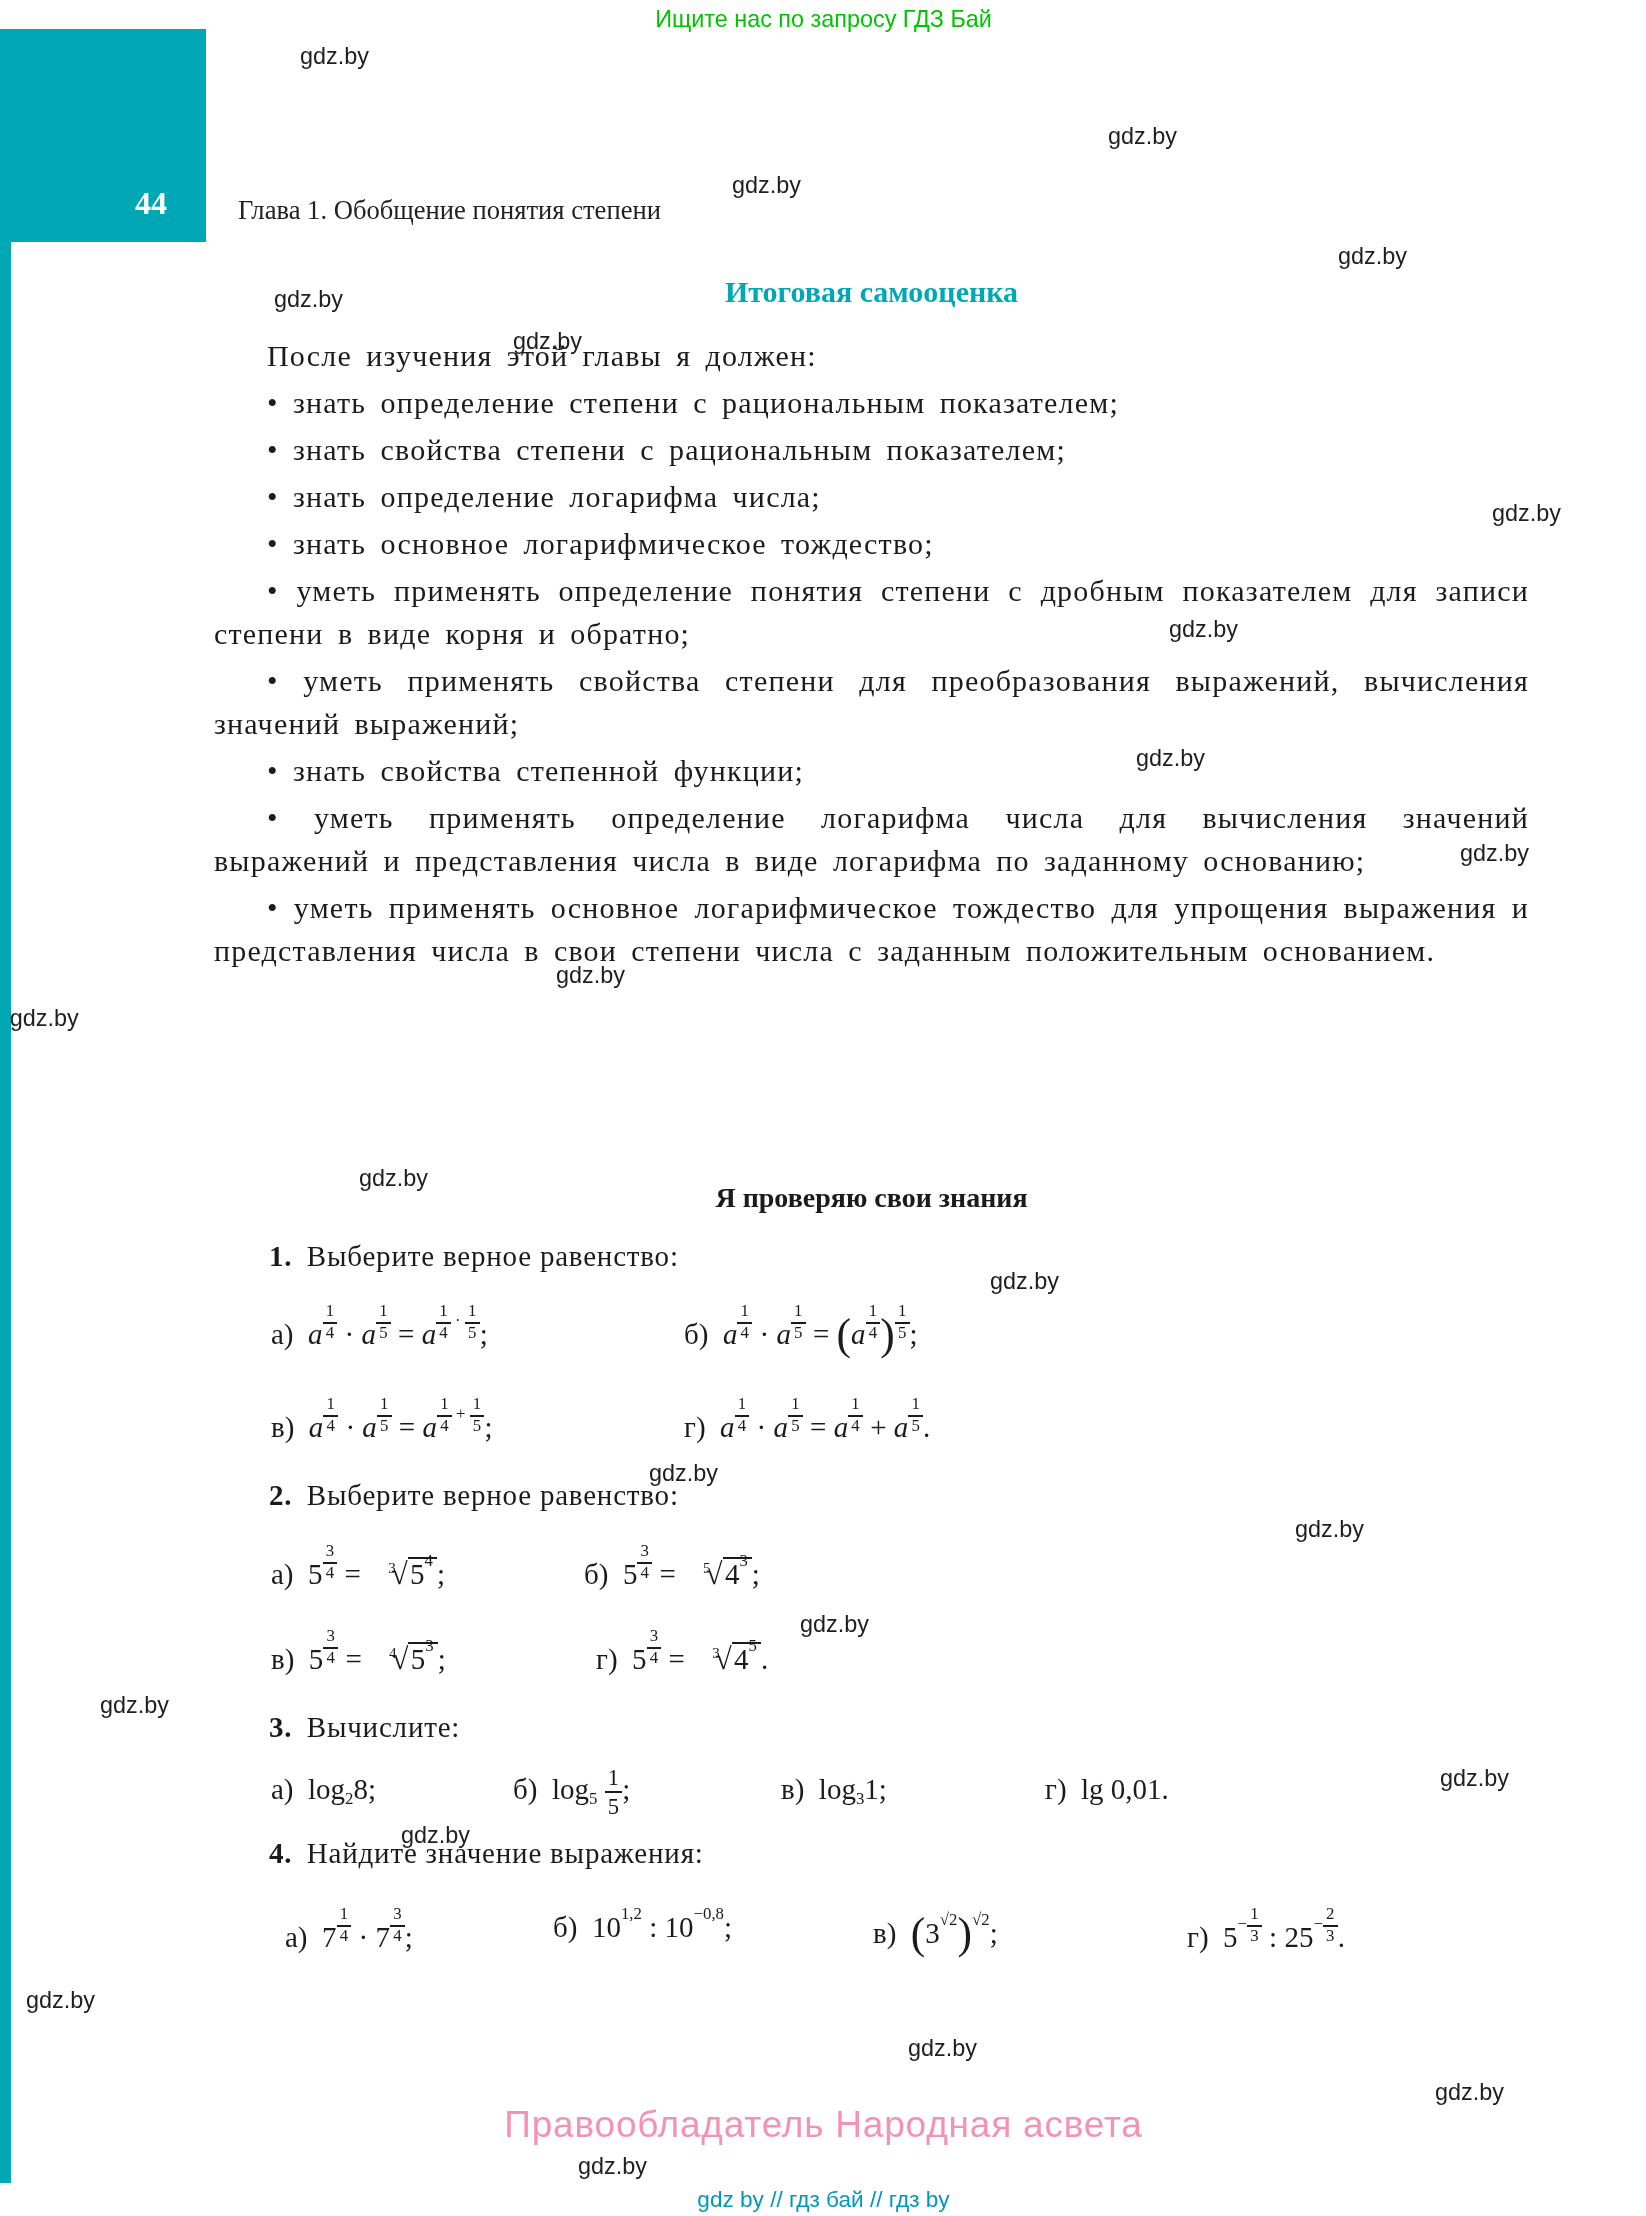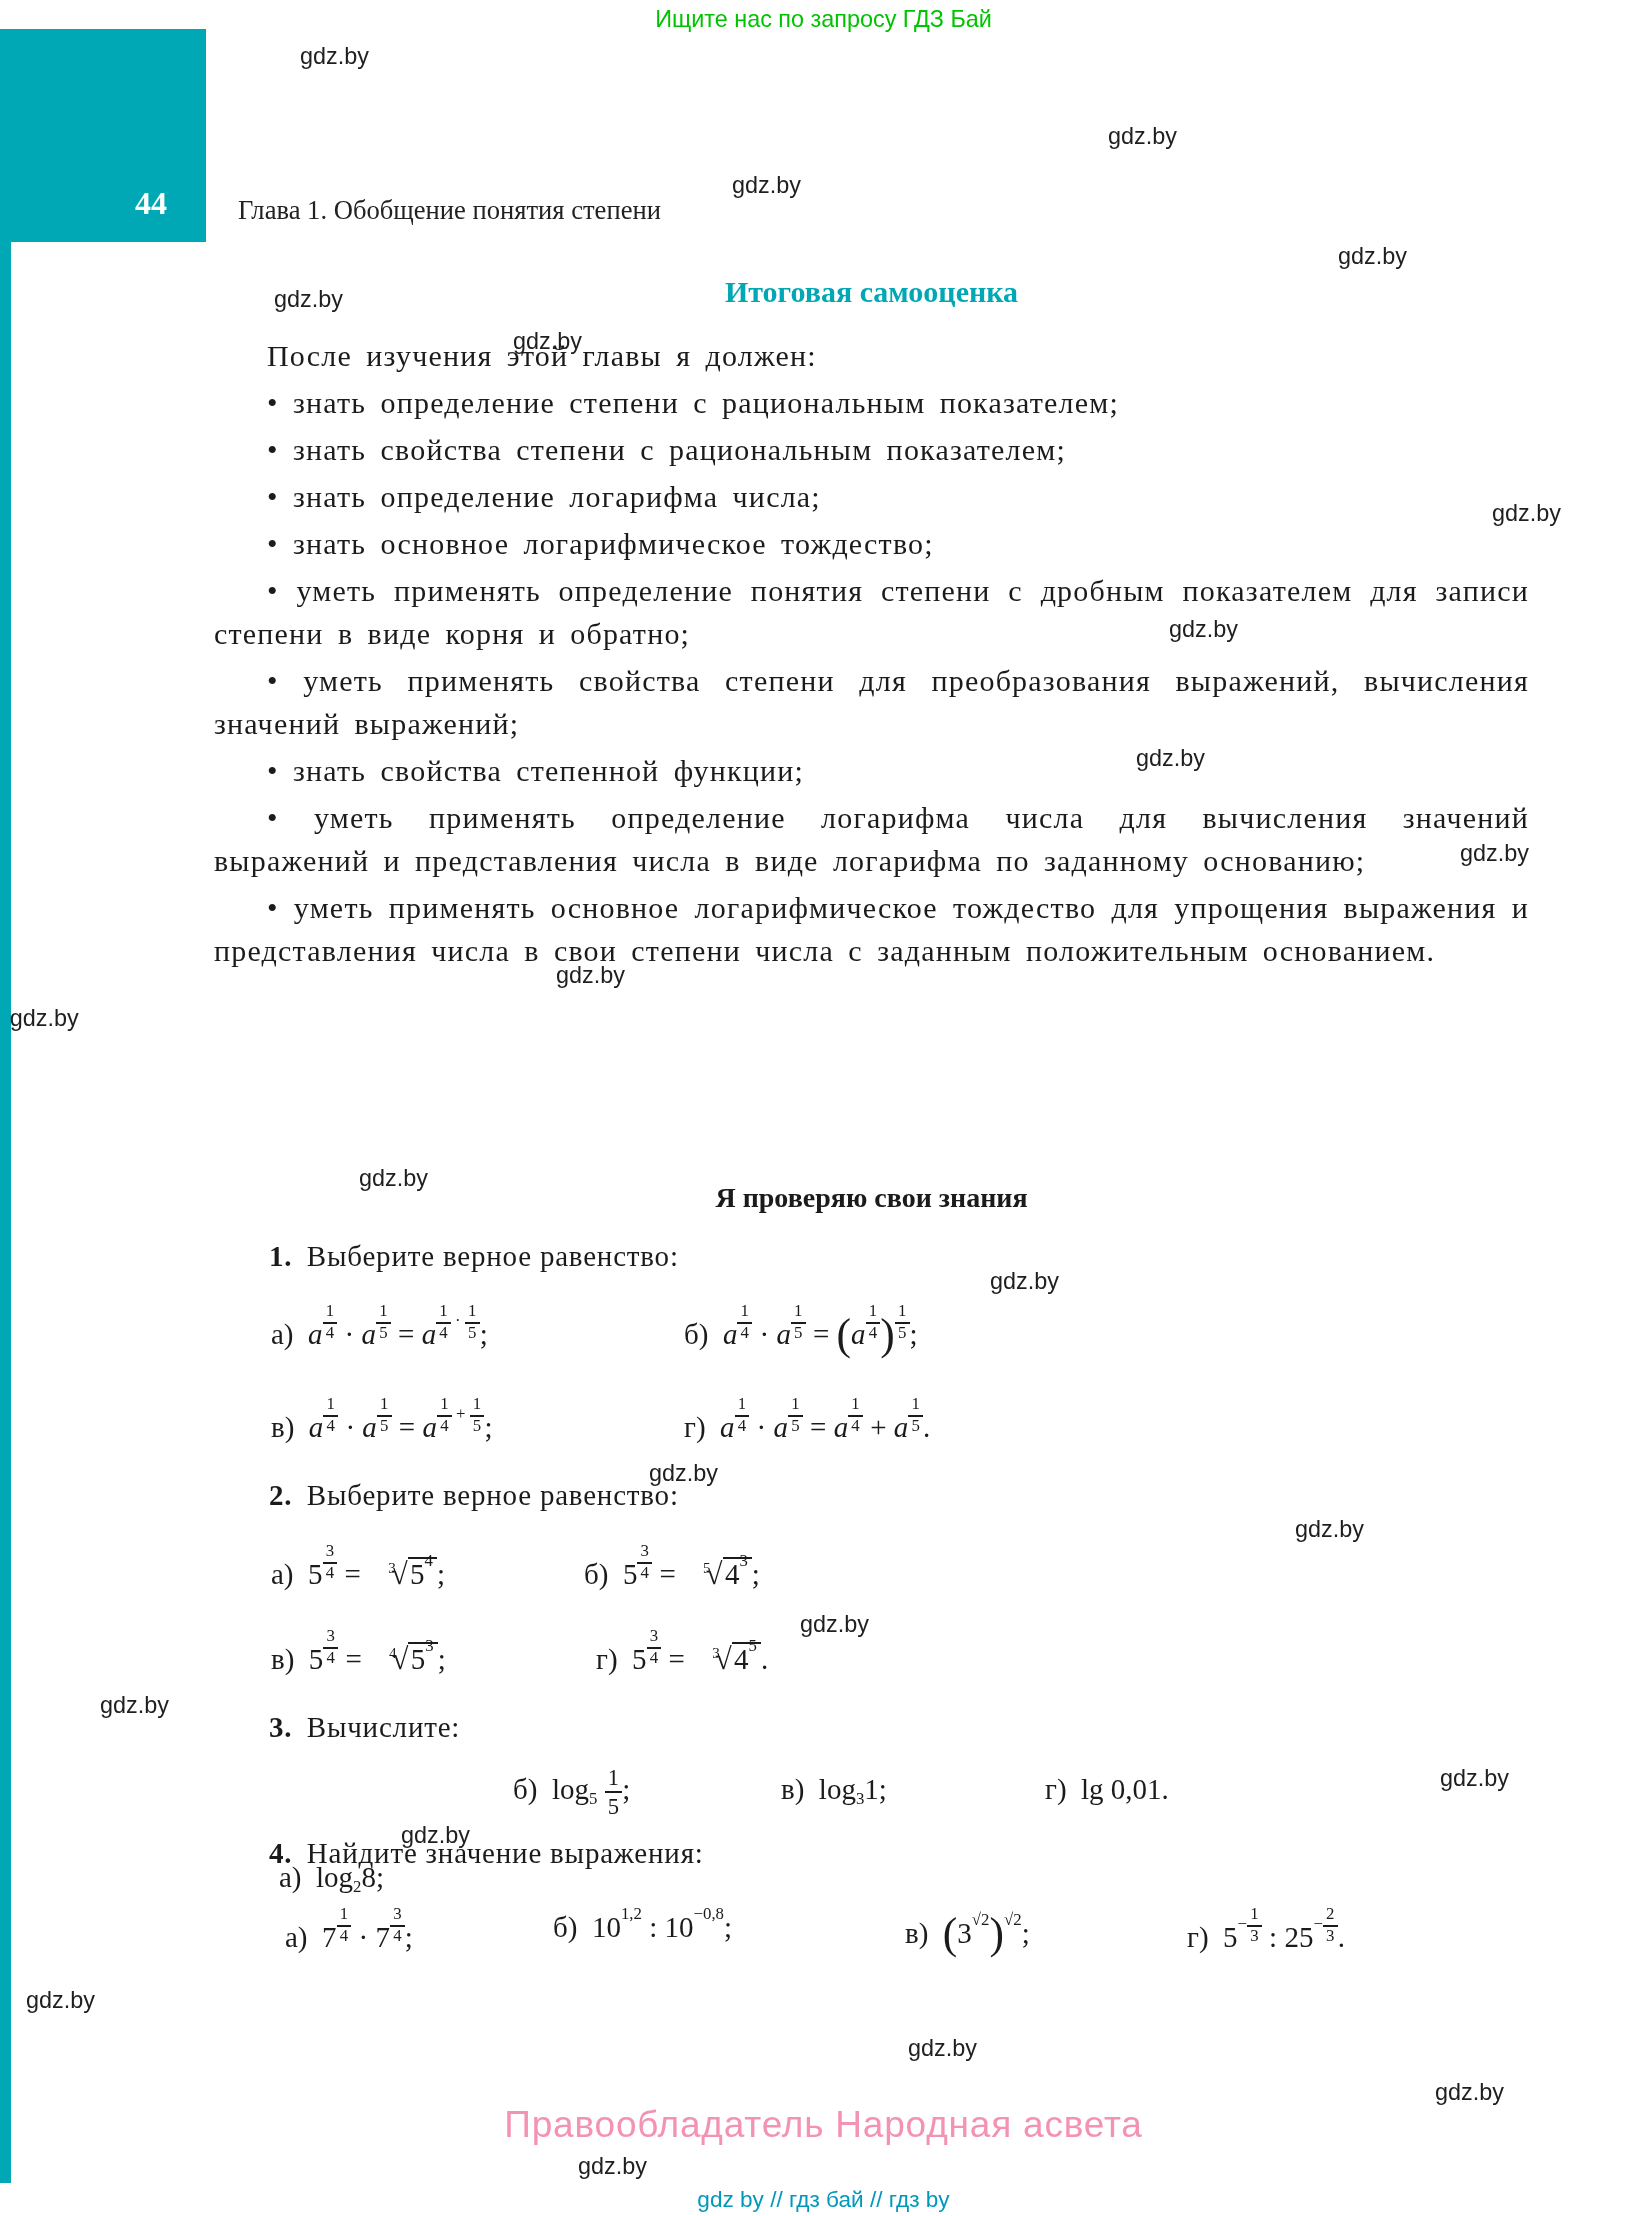--- a/index.html
+++ b/index.html
@@ -128,21 +128,21 @@
     <span class="mlabel">в)</span><span class="math">5<sup class="ms"><span class="frac"><span class="num">3</span><span class="den">4</span></span></sup> = <span class="root"><span class="ridx">4</span><span class="rsign">√</span><span class="rad">5<sup class="ms">3</sup></span></span>;</span>
   </div>
   <div class="mitem" style="left:596px;top:1627px;">
     <span class="mlabel">г)</span><span class="math">5<sup class="ms"><span class="frac"><span class="num">3</span><span class="den">4</span></span></sup> = <span class="root"><span class="ridx">3</span><span class="rsign">√</span><span class="rad">4<sup class="ms">5</sup></span></span>.</span>
   </div>
 
   <div class="qhead" style="left:269px;top:1711px;">
     <b>3.</b>
     <span>Вычислите:</span>
   </div>
-  <div class="mitem" style="left:271px;top:1861px;margin-left:8px;">
+  <div class="mitem" style="left:271px;top:1773px;">
     <span class="mlabel">а)</span><span class="math">log<sub class="mb">2</sub>8;</span>
   </div>
   <div class="mitem" style="left:513px;top:1765px;">
     <span class="mlabel">б)</span><span class="math">log<sub class="mb">5</sub> <span class="frac"><span class="num">1</span><span class="den">5</span></span>;</span>
   </div>
   <div class="mitem" style="left:781px;top:1773px;">
     <span class="mlabel">в)</span><span class="math">log<sub class="mb">3</sub>1;</span>
   </div>
   <div class="mitem" style="left:1045px;top:1773px;">
     <span class="mlabel">г)</span><span class="math">lg 0,01.</span>
@@ -151,21 +151,21 @@
   <div class="qhead" style="left:269px;top:1837px;">
     <b>4.</b>
     <span>Найдите значение выражения:</span>
   </div>
   <div class="mitem" style="left:285px;top:1905px;">
     <span class="mlabel">а)</span><span class="math">7<sup class="ms"><span class="frac"><span class="num">1</span><span class="den">4</span></span></sup> · 7<sup class="ms"><span class="frac"><span class="num">3</span><span class="den">4</span></span></sup>;</span>
   </div>
   <div class="mitem" style="left:553px;top:1911px;">
     <span class="mlabel">б)</span><span class="math">10<sup class="ms">1,2</sup> : 10<sup class="ms">−0,8</sup>;</span>
   </div>
-  <div class="mitem" style="left:905px;top:1908px;">
+  <div class="mitem" style="left:873px;top:1908px;">
     <span class="mlabel">в)</span><span class="math"><span class="big">(</span>3<sup class="ms">√2</sup><span class="big">)</span><sup class="ms">√2</sup>;</span>
   </div>
   <div class="mitem" style="left:1187px;top:1905px;">
     <span class="mlabel">г)</span><span class="math">5<sup class="ms">−<span class="frac"><span class="num">1</span><span class="den">3</span></span></sup> : 25<sup class="ms">−<span class="frac"><span class="num">2</span><span class="den">3</span></span></sup>.</span>
   </div>
 
   <span class="wm" style="left:300px;top:43px;">gdz.by</span>
   <span class="wm" style="left:1108px;top:123px;">gdz.by</span>
   <span class="wm" style="left:732px;top:172px;">gdz.by</span>
   <span class="wm" style="left:1338px;top:243px;">gdz.by</span>

